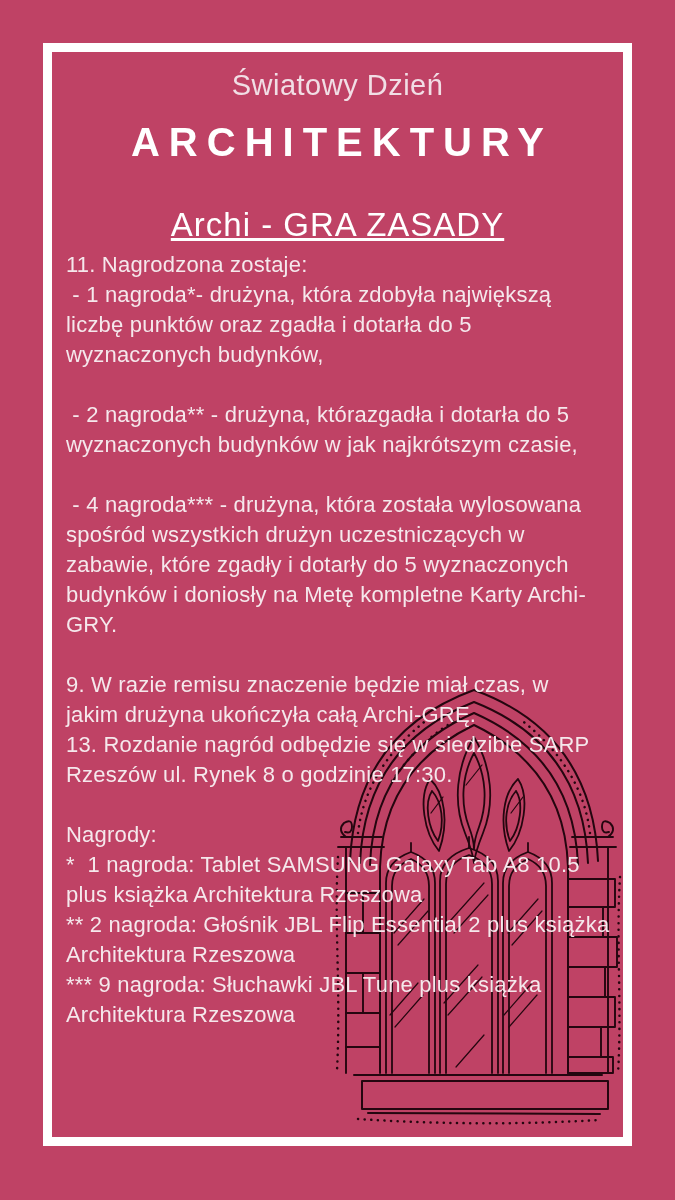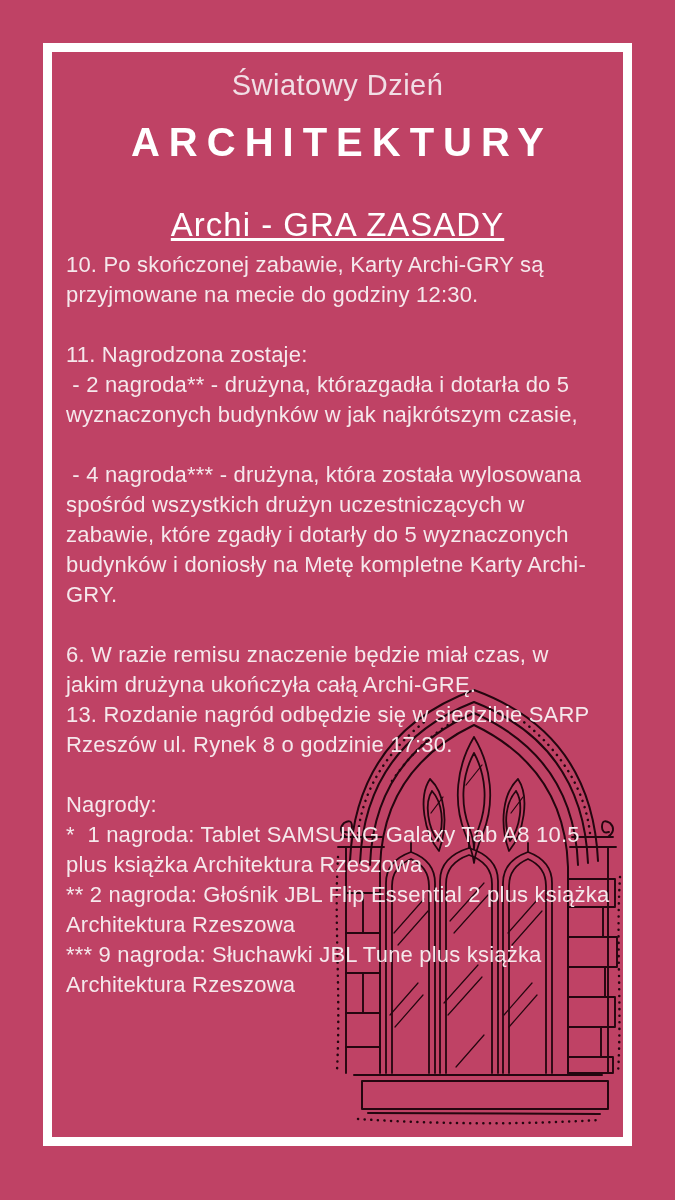--- a/index.html
+++ b/index.html
@@ -170,31 +170,32 @@
     </g>
   </svg>
 
   <div class="frame"></div>
 
   <div class="centered pretitle">Światowy Dzień</div>
   <h1 class="centered title">ARCHITEKTURY</h1>
   <h2 class="centered section-title">Archi - GRA ZASADY</h2>
 
   <div class="body-text">
-    <p>10. Po skończonej zabawie, Karty Archi-GRY są
-przyjmowane na mecie do godziny 12:30.</p>
     <p class="tight">11. Nagrodzona zostaje:</p>
+    <p> - 1 nagroda*- drużyna, która zdobyła największą
+liczbę punktów oraz zgadła i dotarła do 5
+wyznaczonych budynków,</p>
     <p> - 2 nagroda** - drużyna, którazgadła i dotarła do 5
 wyznaczonych budynków w jak najkrótszym czasie,</p>
     <p> - 4 nagroda*** - drużyna, która została wylosowana
 spośród wszystkich drużyn uczestniczących w
 zabawie, które zgadły i dotarły do 5 wyznaczonych
 budynków i doniosły na Metę kompletne Karty Archi-
 GRY.</p>
-    <p class="tight">6. W razie remisu znaczenie będzie miał czas, w
+    <p class="tight">9. W razie remisu znaczenie będzie miał czas, w
 jakim drużyna ukończyła całą Archi-GRĘ.</p>
     <p>13. Rozdanie nagród odbędzie się w siedzibie SARP
 Rzeszów ul. Rynek 8 o godzinie 17:30.</p>
     <p class="tight">Nagrody:</p>
     <p class="tight">*  1 nagroda: Tablet SAMSUNG Galaxy Tab A8 10.5
 plus książka Architektura Rzeszowa</p>
     <p class="tight">** 2 nagroda: Głośnik JBL Flip Essential 2 plus książka
 Architektura Rzeszowa</p>
     <p class="tight">*** 9 nagroda: Słuchawki JBL Tune plus książka
 Architektura Rzeszowa</p>

